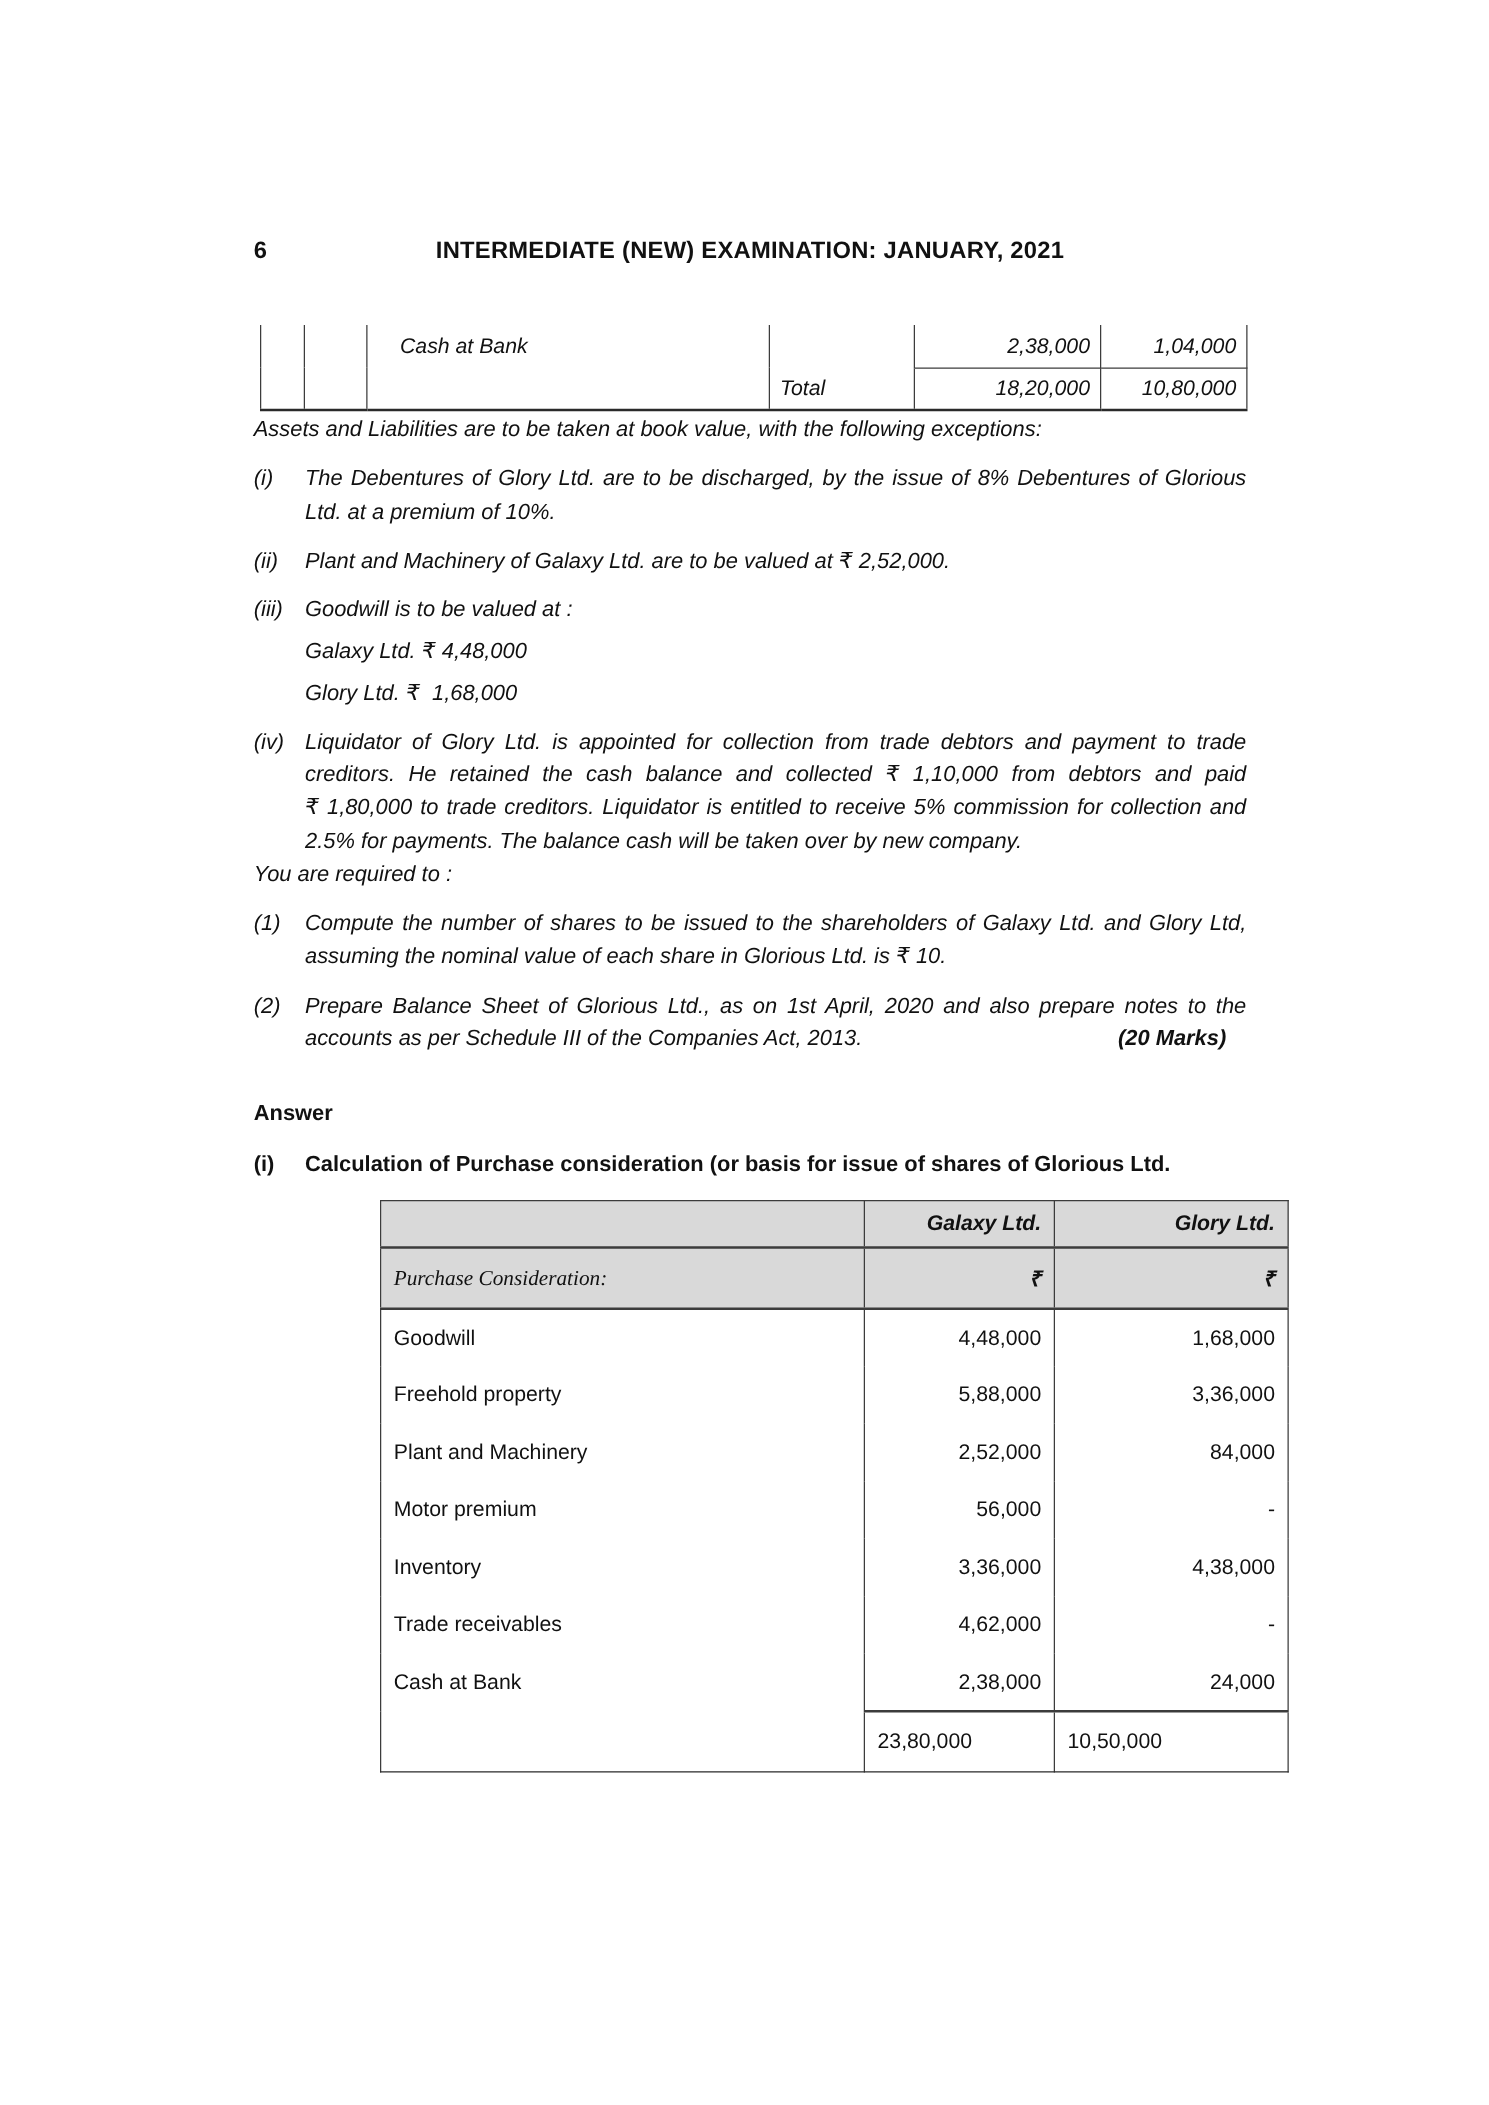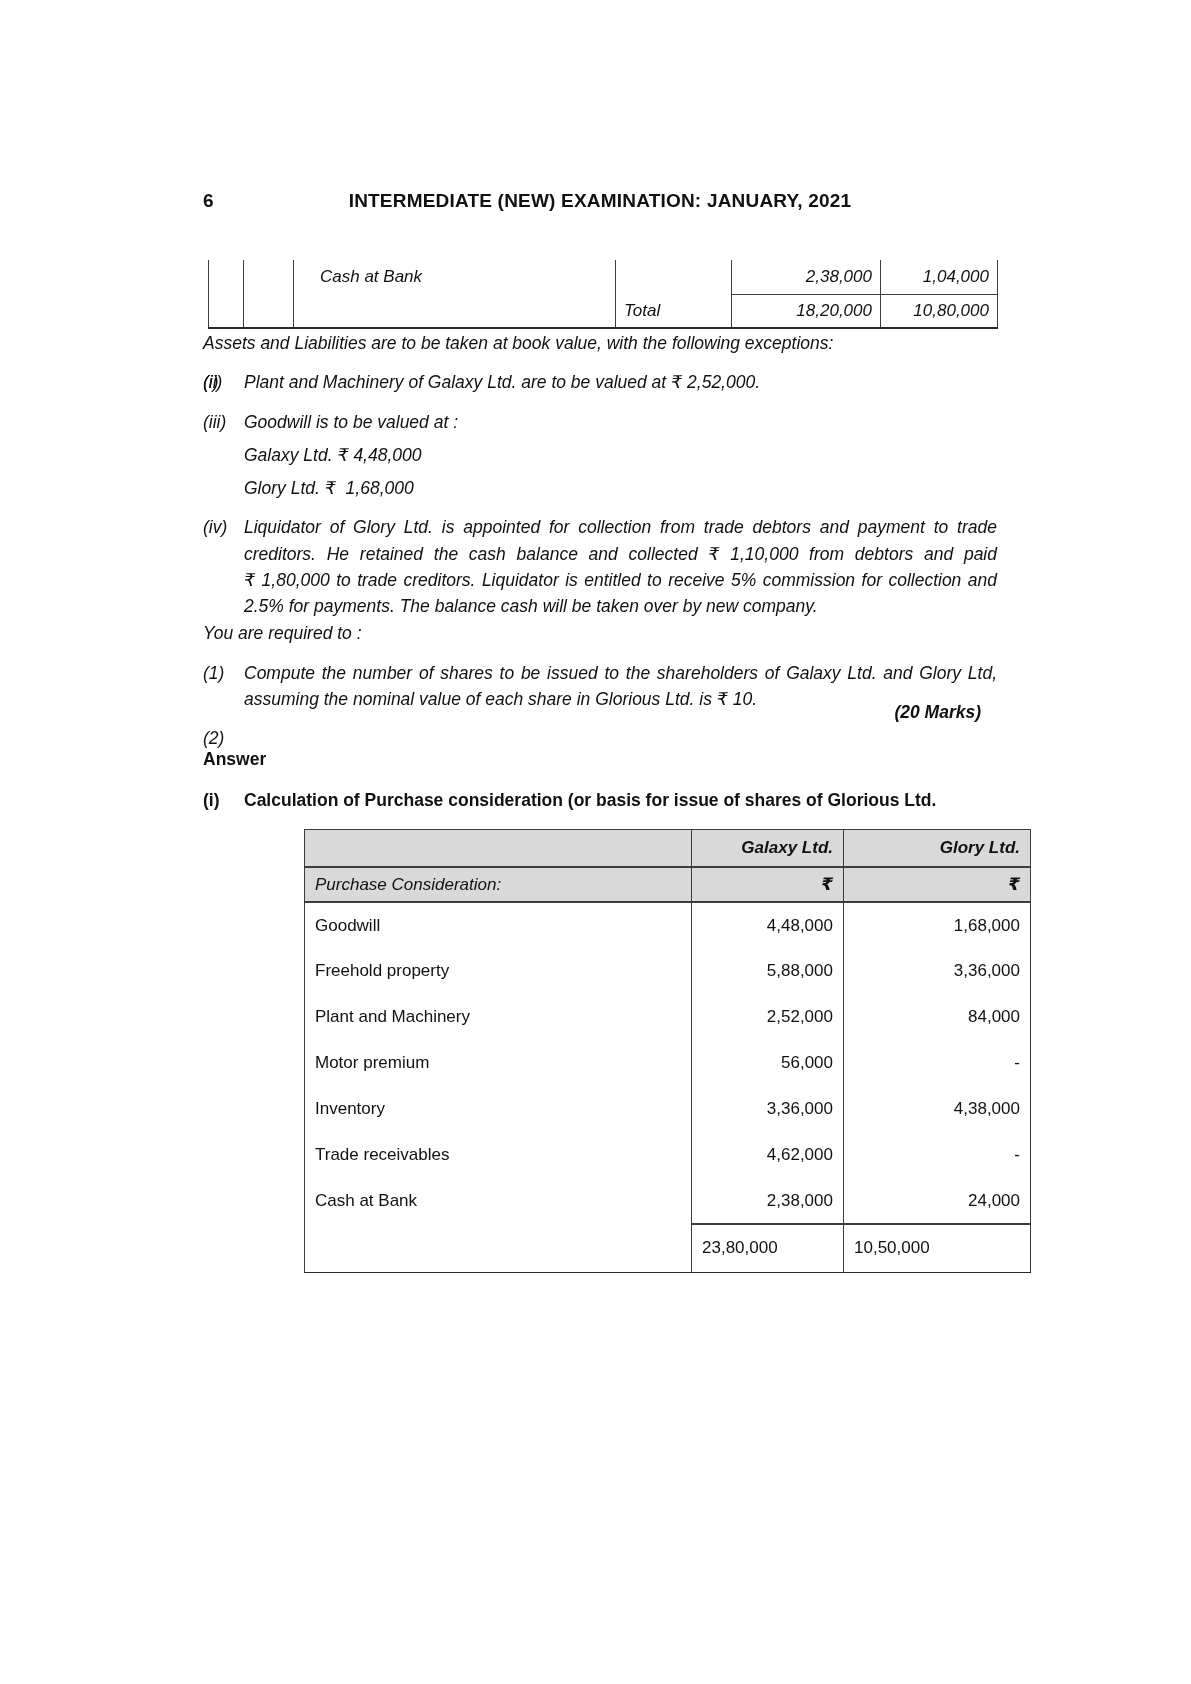--- a/index.html
+++ b/index.html
@@ -111,22 +111,23 @@
   .answer-table tr.hdr td {
     background: #d9d9d9;
     height: 38px;
     font-weight: bold; font-style: italic;
     text-align: right;
     border-top: 1px solid #3c3c3c;
     border-bottom: 2px solid #3c3c3c;
   }
   .answer-table tr.subhdr td {
     background: #d9d9d9;
-    height: 35px;
+    height: 49px;
     border-bottom: 2px solid #3c3c3c;
+    font-family: Liberation Serif, serif;
   }
   .answer-table tr.subhdr td.lbl { font-style: italic; text-align: left; }
   .answer-table tr.subhdr td.rupee { font-weight: bold; font-style: italic; text-align: right; }
   .answer-table tr.body td { height: 46px; }
   .answer-table tr.body td.num { text-align: right; }
   .answer-table tr.total td { height: 48px; border-bottom: 1.5px solid #2a2a2a; }
   .answer-table tr.total td.num { text-align: left; border-top: 2px solid #3c3c3c; }
 </style>
 </head>
 <body>
@@ -157,20 +158,21 @@
         <td class="amt">18,20,000</td>
         <td class="amt">10,80,000</td>
       </tr>
     </tbody>
       </table>
 
     <div class="para">Assets and Liabilities are to be taken at book value, with the following exceptions:</div>
 
     <div class="list-item">
       <span class="list-marker">(i)</span>
+      <span>The Debentures of Glory Ltd. are to be discharged, by the issue of 8% Debentures of Glorious Ltd. at a premium of 10%.</span>
     </div>
     <div class="list-item">
       <span class="list-marker">(ii)</span>
       <span>Plant and Machinery of Galaxy Ltd. are to be valued at ₹&nbsp;2,52,000.</span>
     </div>
     <div class="list-item">
       <span class="list-marker">(iii)</span>
       <span>Goodwill is to be valued at :</span>
     </div>
     <div class="sub-line">Galaxy Ltd. ₹&nbsp;4,48,000</div>
@@ -180,20 +182,21 @@
       <span>Liquidator of Glory Ltd. is appointed for collection from trade debtors and payment to trade creditors. He retained the cash balance and collected ₹&nbsp;1,10,000 from debtors and paid ₹&nbsp;1,80,000 to trade creditors. Liquidator is entitled to receive 5% commission for collection and 2.5% for payments. The balance cash will be taken over by new company.</span>
     </div>
 
     <div class="para">You are required to :</div>
     <div class="list-item">
       <span class="list-marker">(1)</span>
       <span>Compute the number of shares to be issued to the shareholders of Galaxy Ltd. and Glory Ltd, assuming the nominal value of each share in Glorious Ltd. is ₹&nbsp;10.</span>
     </div>
     <div class="list-item">
       <span class="list-marker">(2)</span>
+      <span>Prepare Balance Sheet of Glorious Ltd., as on 1st April, 2020 and also prepare notes to the accounts as per Schedule III of the Companies Act, 2013.</span>
       <span class="marks">(20 Marks)</span>
     </div>
 
     <div class="answer-label">Answer</div>
     <div class="answer-heading">
       <span class="list-marker">(i)</span>
       <span>Calculation of Purchase consideration (or basis for issue of shares of Glorious Ltd.</span>
     </div>
 
     <table class="answer-table">

